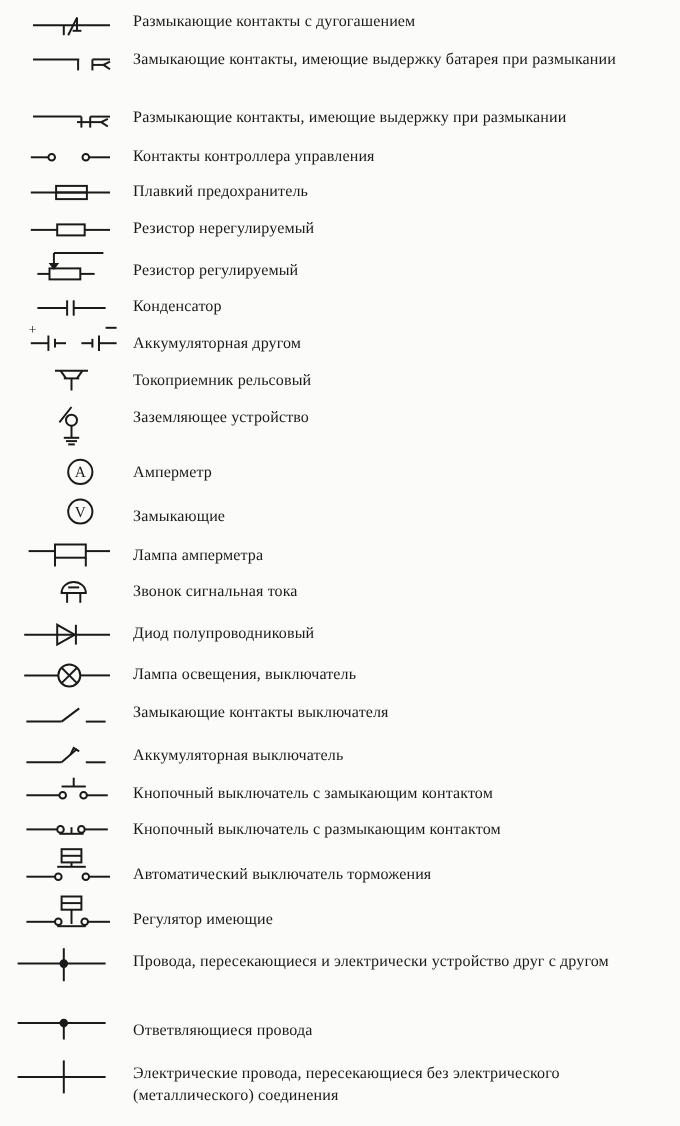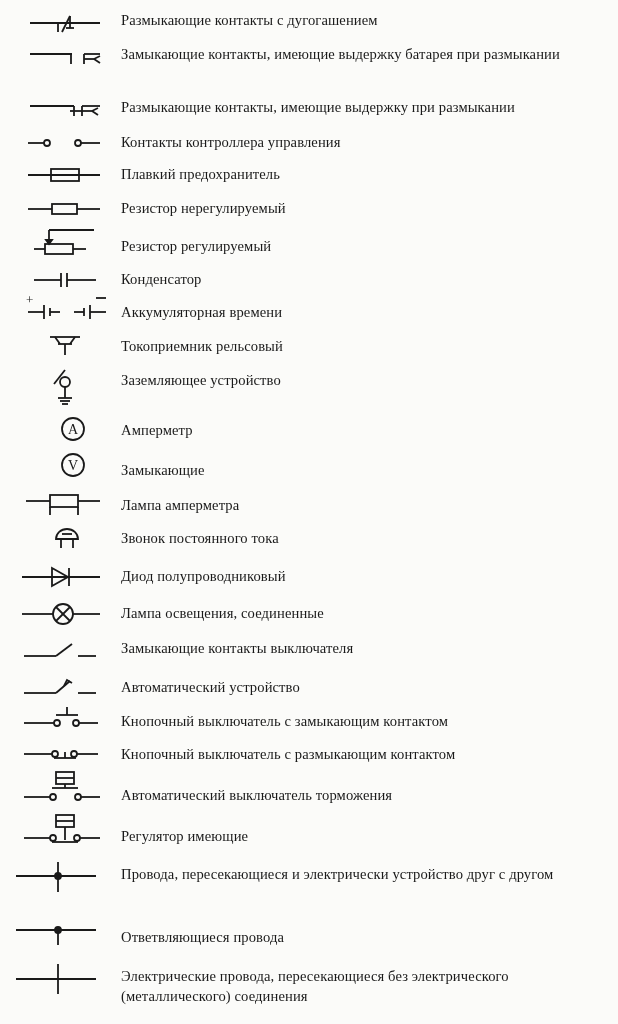--- a/index.html
+++ b/index.html
@@ -136,21 +136,21 @@
       <line x1="14" y1="20" x2="30" y2="20"></line>
       <line x1="30" y1="13" x2="30" y2="27"></line>
       <line x1="36" y1="16" x2="36" y2="24"></line>
       <line x1="36" y1="20" x2="46" y2="20"></line>
       <line x1="60" y1="20" x2="70" y2="20"></line>
       <line x1="70" y1="16" x2="70" y2="24"></line>
       <line x1="76" y1="13" x2="76" y2="27"></line>
       <line x1="76" y1="20" x2="92" y2="20"></line>
     </svg>
   </div>
-  <div class="txt">Аккумуляторная времени</div>
+  <div class="txt">Аккумуляторная другом</div>
 </div>
 
 <div class="row" style="top:336px">
   <div class="sym" style="top:-3px">
     <svg width="100" height="26" viewBox="0 0 100 26">
       <line x1="36" y1="4" x2="66" y2="4"></line>
       <line x1="41" y1="4" x2="46" y2="11"></line>
       <line x1="61" y1="4" x2="56" y2="11"></line>
       <line x1="44" y1="11" x2="58" y2="11"></line>
       <line x1="51" y1="11" x2="51" y2="22"></line>
@@ -208,21 +208,21 @@
 
 <div class="row" style="top:528px">
   <div class="sym" style="top:-3px">
     <svg width="100" height="26" viewBox="0 0 100 26">
       <path d="M42,14 A11,10 0 0 1 64,14 Z"></path>
       <line x1="48" y1="9" x2="58" y2="9"></line>
       <line x1="47" y1="14" x2="47" y2="23"></line>
       <line x1="59" y1="14" x2="59" y2="23"></line>
     </svg>
   </div>
-  <div class="txt">Звонок постоянного тока</div>
+  <div class="txt">Звонок сигнальная тока</div>
 </div>
 
 <div class="row" style="top:566px">
   <div class="sym" style="top:-1px">
     <svg width="100" height="24" viewBox="0 0 100 24">
       <line x1="8" y1="12" x2="86" y2="12"></line>
       <polygon points="38,3 38,21 54,12" fill="#fbfbf9"></polygon>
       <line x1="55" y1="3" x2="55" y2="21"></line>
     </svg>
   </div>
@@ -232,21 +232,21 @@
 <div class="row" style="top:603px">
   <div class="sym" style="top:-2px">
     <svg width="100" height="26" viewBox="0 0 100 26">
       <line x1="8" y1="13" x2="39" y2="13"></line>
       <circle cx="49" cy="13" r="10"></circle>
       <line x1="42" y1="6" x2="56" y2="20"></line>
       <line x1="56" y1="6" x2="42" y2="20"></line>
       <line x1="59" y1="13" x2="86" y2="13"></line>
     </svg>
   </div>
-  <div class="txt">Лампа освещения, соединенные</div>
+  <div class="txt">Лампа освещения, выключатель</div>
 </div>
 
 <div class="row" style="top:638px">
   <div class="sym" style="top:-2px">
     <svg width="100" height="26" viewBox="0 0 100 26">
       <line x1="10" y1="20" x2="42" y2="20"></line>
       <line x1="42" y1="20" x2="58" y2="8"></line>
       <line x1="64" y1="20" x2="82" y2="20"></line>
     </svg>
   </div>
@@ -255,21 +255,21 @@
 
 <div class="row" style="top:677px">
   <div class="sym" style="top:-8px">
     <svg width="100" height="30" viewBox="0 0 100 30">
       <line x1="10" y1="24" x2="42" y2="24"></line>
       <line x1="42" y1="24" x2="56" y2="12"></line>
       <path d="M50,17 L53,11 L58,14"></path>
       <line x1="64" y1="24" x2="82" y2="24"></line>
     </svg>
   </div>
-  <div class="txt">Автоматический устройство</div>
+  <div class="txt">Аккумуляторная выключатель</div>
 </div>
 
 <div class="row" style="top:711px">
   <div class="sym" style="top:-8px">
     <svg width="100" height="30" viewBox="0 0 100 30">
       <line x1="10" y1="20" x2="40" y2="20"></line>
       <circle cx="43" cy="20" r="3"></circle>
       <line x1="42" y1="12" x2="64" y2="12"></line>
       <line x1="53" y1="4" x2="53" y2="12"></line>
       <circle cx="62" cy="20" r="3"></circle>

